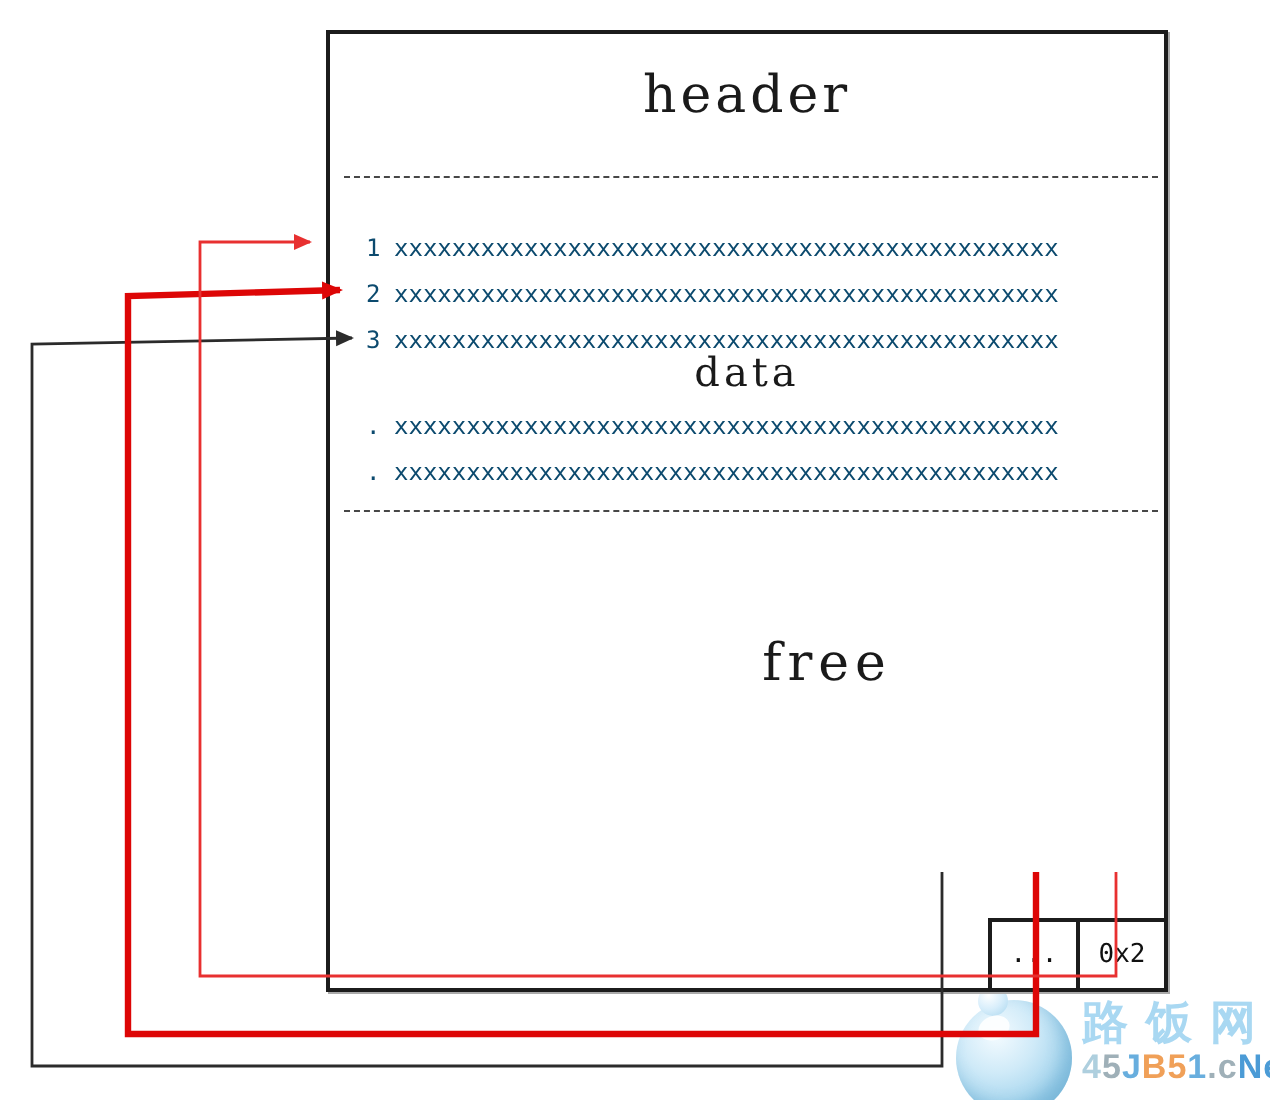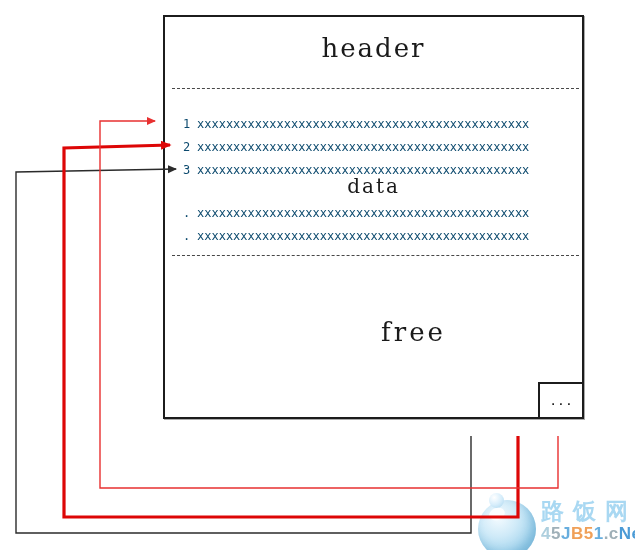--- a/index.html
+++ b/index.html
@@ -1,21 +1,21 @@
 <!DOCTYPE html>
 <html><head>
 <meta charset="utf-8">
 <style>
   * { margin:0; padding:0; box-sizing:border-box; }
   html,body { width:635px; height:550px; background:#ffffff; overflow:hidden;
               font-family:"DejaVu Sans Mono", monospace; }
   #stage { position:relative; width:635px; height:550px; background:#fff; }
 
   
-  .page-box { position:absolute; left:163px; top:15px; width:421px; height:404px;
+  .page-box { position:absolute; left:163px; top:15px; width:421px; height:481px;
               border:2px solid #1c1c1c; background:#fff; z-index:2;
               box-shadow:1px 1px 0 #aaa; }
   .big-label { position:absolute; width:100%; text-align:center;
                font-family:"DejaVu Serif","Liberation Serif",serif;
                font-size:26px; color:#1a1a1a; letter-spacing:2px; }
   .lbl-header { top:16px; }
   .lbl-data   { top:157px; font-size:20px; }
   .lbl-free   { top:300px; letter-spacing:3px;margin-left:40px; }
 
   .dash-line { position:absolute; left:7px; width:407px; height:0;
@@ -94,20 +94,21 @@
     <div class="data-row row-5">
       <span class="row-num">.</span><span>xxxxxxxxxxxxxxxxxxxxxxxxxxxxxxxxxxxxxxxxxxxxxx</span>
     </div>
 
     <div class="dash-line dash-2"></div>
 
     <div class="big-label lbl-free">free</div>
 
     <div class="slot-row">
       <div class="slot-cell">...</div>
+      <div class="slot-cell">0x2</div>
     </div>
   </div>
 
   <svg id="wires" width="635" height="550" viewBox="0 0 635 550">
     <defs>
       <marker id="arr-black" markerUnits="userSpaceOnUse" markerWidth="10" markerHeight="9" refX="8" refY="4" orient="auto">
         <path d="M0,0 L9,4 L0,8 Z" fill="#2b2b2b"></path>
       </marker>
       <marker id="arr-red-thin" markerUnits="userSpaceOnUse" markerWidth="10" markerHeight="9" refX="8" refY="4" orient="auto">
         <path d="M0,0 L9,4 L0,8 Z" fill="#e83030"></path>

